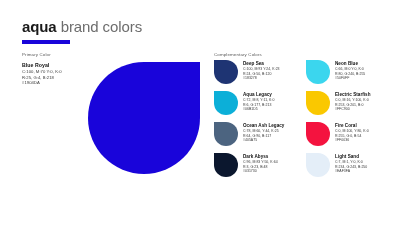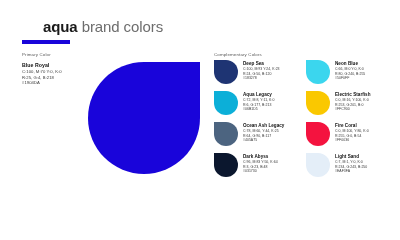--- a/index.html
+++ b/index.html
@@ -22,21 +22,20 @@
     top: 18px;
     width: 320px;
   }
   .title {
     font-size: 15px;
     line-height: 17px;
     color: #6d6d6d;
     font-weight: 400;
     letter-spacing: -0.1px;
     white-space: nowrap;
-    margin-left: 21px;
   }
   .title .brand {
     color: #1a1a1a;
     font-weight: 700;
   }
   .title-rule {
     margin-top: 5px;
     width: 48px;
     height: 4px;
     background: #1904DA;

